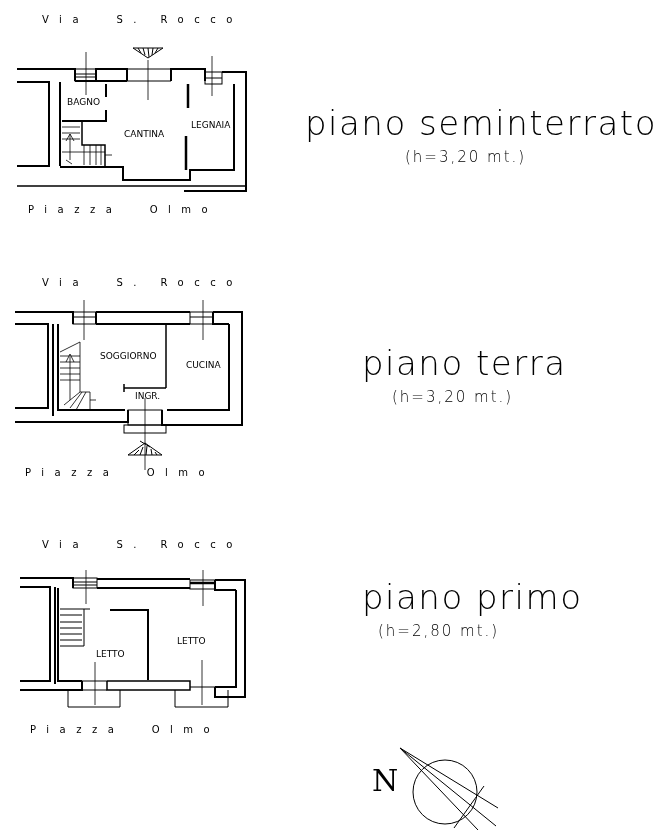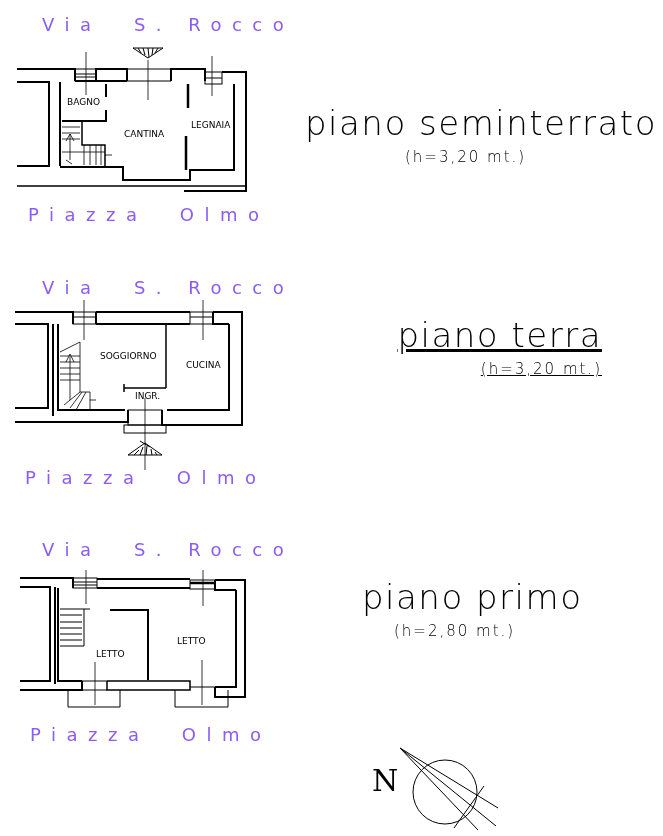--- a/index.html
+++ b/index.html
@@ -1,17 +1,17 @@
 <!DOCTYPE html>
 <html><head>
 <meta charset="utf-8">
 <style>
   html, body { margin: 0; padding: 0; background: #ffffff; }
   body { width: 663px; height: 836px; position: relative; overflow: hidden; font-family: "DejaVu Sans", sans-serif; color: #000; }
-  .street { position: absolute; font-family: "DejaVu Sans", sans-serif; font-size: 18px; letter-spacing: 10.5px; color: #8b5cf6; white-space: pre; }
+  .street { position: absolute; font-family: "DejaVu Sans", sans-serif; font-size: 10px; letter-spacing: 10.5px; color: #000000; white-space: pre; }
   .plan { position: absolute; left: 0; }
   .floor-title { position: absolute; font-family: "DejaVu Sans", sans-serif; font-weight: 300; color: #000; white-space: nowrap; text-align: center; }
   .floor-title .name { display: block; font-size: 34px; letter-spacing: 1.5px; line-height: 38px; }
   .floor-title .height { display: block; font-size: 15px; letter-spacing: 2px; margin-top: 6px; }
   .room-label { font-family: "DejaVu Sans", sans-serif; font-size: 9px; fill: #000; }
   .north { position: absolute; left: 360px; top: 740px; }
   .north-letter { position: absolute; left: 372px; top: 766px; font-family: "DejaVu Serif", serif; font-size: 30px; line-height: 30px; }
 </style>
 </head>
 <body>
@@ -153,21 +153,21 @@
     </g>
     <line x1="140" y1="441" x2="150" y2="447" stroke="#000" stroke-width="1"></line>
   </g>
   <text class="room-label" x="100" y="359">SOGGIORNO</text>
   <text class="room-label" x="186" y="368">CUCINA</text>
   <text class="room-label" x="135" y="399">INGR.</text>
 </svg>
 
 <div class="street" style="left:25px; top:467px;">Piazza  Olmo</div>
 
-<div class="floor-title" style="left:362px; top:316px; width:240px; text-align:right;text-decoration:underline;">
+<div class="floor-title" style="left:362px; top:344px; width:240px; text-align:left;">
   <span class="name">piano terra</span>
   <span class="height" style="margin-left:30px;">(h=3,20 mt.)</span>
 </div>
 
 <div class="street" style="left:42px; top:539px;">Via  S. Rocco</div>
 
 <svg class="plan" style="top:570px;" width="260" height="140" viewBox="0 570 260 140">
   <g stroke="#000" fill="none" stroke-width="2">
 
     <polyline points="20,578 73,578 73,588"></polyline>
@@ -215,21 +215,21 @@
     </g>
   </g>
   <text class="room-label" x="96" y="657">LETTO</text>
   <text class="room-label" x="177" y="644">LETTO</text>
 </svg>
 
 <div class="street" style="left:30px; top:724px;">Piazza  Olmo</div>
 
 <div class="floor-title" style="left:362px; top:578px; width:240px; text-align:left;">
   <span class="name">piano primo</span>
-  <span class="height" style="margin-left:32px;">(h=2,80 mt.)</span>
+  <span class="height" style="margin-left:16px;">(h=2,80 mt.)</span>
 </div>
 
 <div class="north-letter">N</div>
 <svg class="north" width="160" height="96" viewBox="360 740 160 96">
   <g stroke="#000" fill="none" stroke-width="1">
     <circle cx="445" cy="792" r="32"></circle>
     <line x1="400" y1="748" x2="498" y2="808"></line>
     <line x1="400" y1="748" x2="496" y2="826"></line>
     <line x1="400" y1="748" x2="478" y2="830"></line>
     <line x1="454" y1="828" x2="484" y2="786"></line>

